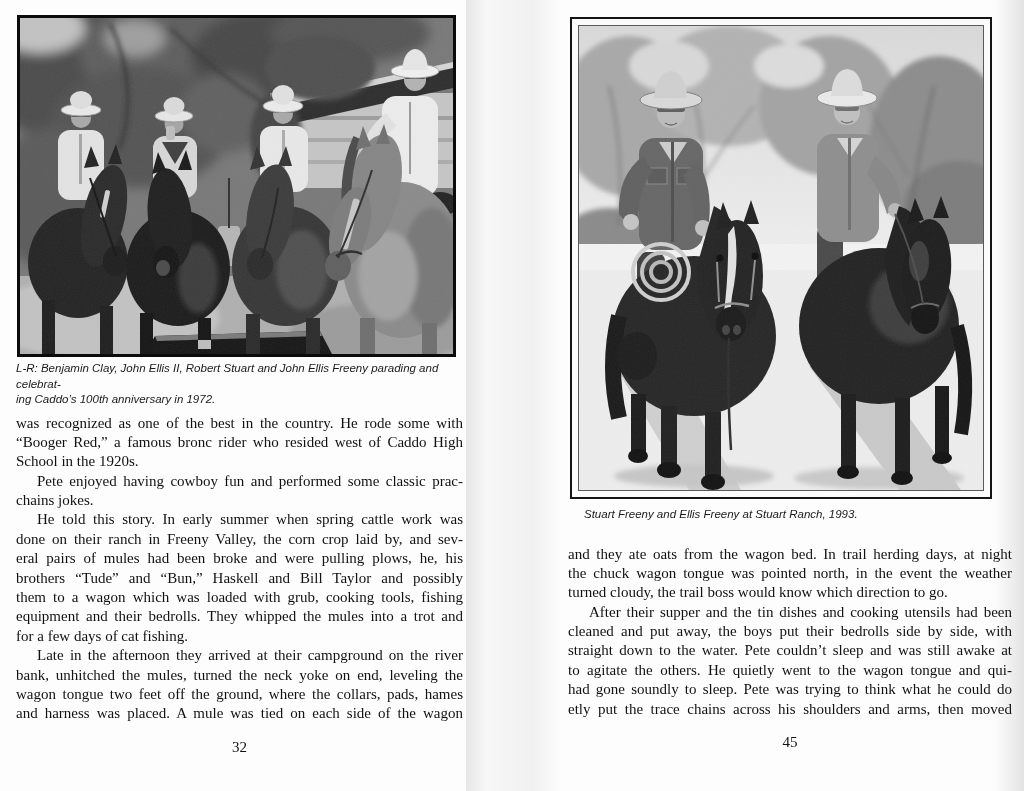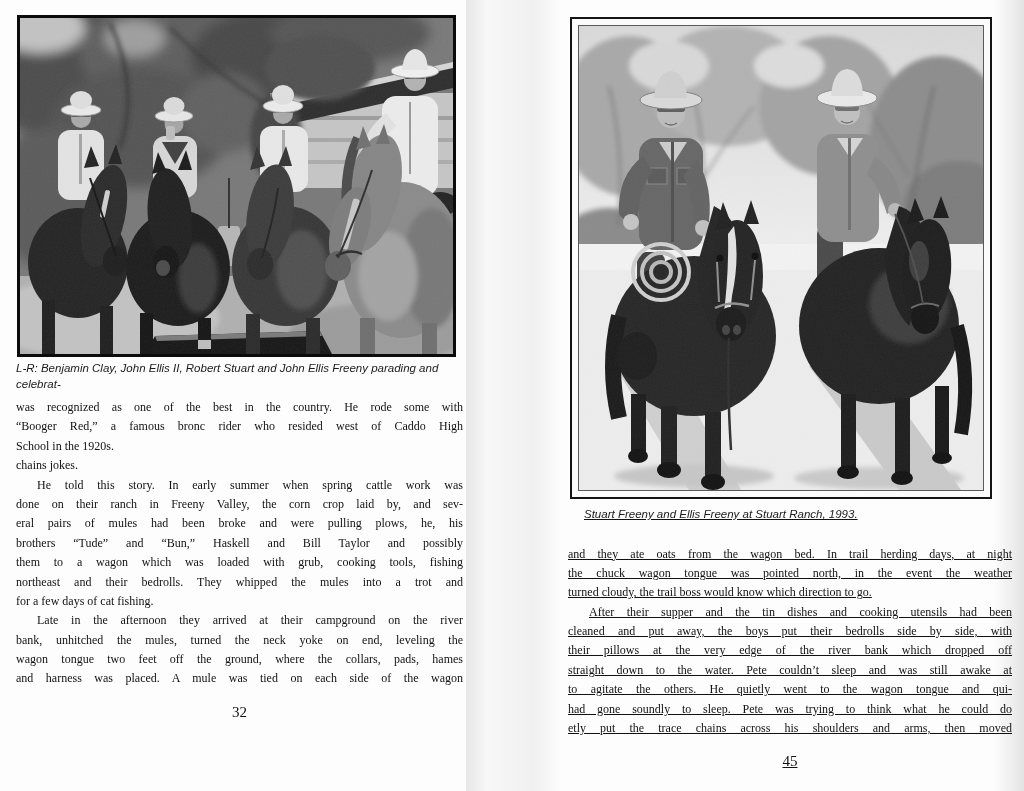--- a/index.html
+++ b/index.html
@@ -4,35 +4,35 @@
 <style>
   html,body{margin:0;padding:0;background:#ffffff;}
   .spread{position:relative;width:1024px;height:791px;background:#fdfdfd;overflow:hidden;
           font-family:"Liberation Serif", serif;color:#111;}
   .gutter-shade{position:absolute;left:466px;top:0;width:96px;height:791px;
     background:linear-gradient(to right, rgba(0,0,0,0.09), rgba(0,0,0,0.025) 22%, rgba(0,0,0,0.05) 70%, rgba(0,0,0,0.0));}
   .edge-right{position:absolute;right:0;top:0;width:30px;height:791px;
     background:linear-gradient(to left, rgba(0,0,0,0.10), rgba(0,0,0,0.0));}
   .page{position:absolute;top:0;}
   .page-left{left:16px;width:447px;}
-  .page-right{left:568px;width:444px;text-decoration:underline;}
+  .page-right{left:568px;width:444px;}
 
   figure{margin:0;padding:0;}
   .photo-frame-left{margin-top:15px;margin-left:1px;width:439px;height:342px;
     border:3px solid #0b0b0b;box-sizing:border-box;background:#777;overflow:hidden;}
   .photo-frame-left svg{display:block;}
   .photo-frame-right{margin-top:17px;margin-left:2px;width:422px;height:482px;
     border:2px solid #141414;box-sizing:border-box;background:#fbfbfb;padding:7px;overflow:hidden;}
   .photo-inner{width:404px;height:464px;outline:1px solid #5a5a5a;overflow:hidden;}
   .photo-inner svg{display:block;}
 
   .caption{margin-top:4px;font:italic 11.5px/15.5px "Liberation Sans", sans-serif;color:#1a1a1a;}
   .caption-right{margin-top:8px;padding-left:16px;}
 
-  .body-text{margin-top:6px;font-size:12px;line-height:19.4px;}
+  .body-text{margin-top:6px;font-size:15px;line-height:19.4px;}
   .body-text-right{margin-top:22px;}
   .line{height:19.4px;overflow:hidden;text-align:justify;text-align-last:left;}
   .line.jst{text-align-last:justify;}
   .line.ind{text-indent:21px;}
 
   .page-num{margin-top:15px;text-align:center;font-size:15px;color:#111;}
 </style>
 </head>
 <body>
 
@@ -184,38 +184,40 @@
           <ellipse cx="318" cy="248" rx="13" ry="15" fill="#5f5f5f"></ellipse>
           <path d="M316,238 Q330,230 342,236" stroke="#2a2a2a" stroke-width="2.5" fill="none"></path>
           <path d="M318,240 Q340,190 352,152" stroke="#2e2e2e" stroke-width="2" fill="none"></path>
         </g>
         <rect width="433" height="336" filter="url(#grain)" opacity="0.22"></rect>
       </svg>
     </figure>
 
     <div class="caption">
       <div>L-R: Benjamin Clay, John Ellis II, Robert Stuart and John Ellis Freeny parading and celebrat-</div>
+      <div>ing Caddo’s 100th anniversary in 1972.</div>
     </div>
 
     <div class="body-text">
         <div>
           <div class="line jst">was recognized as one of the best in the country. He rode some with</div>
           <div class="line jst">“Booger Red,” a famous bronc rider who resided west of Caddo High</div>
           <div class="line">School in the 1920s.</div>
         </div>
         <div>
+          <div class="line jst ind">Pete enjoyed having cowboy fun and performed some classic prac-</div>
           <div class="line">chains jokes.</div>
         </div>
         <div>
           <div class="line jst ind">He told this story. In early summer when spring cattle work was</div>
           <div class="line jst">done on their ranch in Freeny Valley, the corn crop laid by, and sev-</div>
           <div class="line jst">eral pairs of mules had been broke and were pulling plows, he, his</div>
           <div class="line jst">brothers “Tude” and “Bun,” Haskell and Bill Taylor and possibly</div>
           <div class="line jst">them to a wagon which was loaded with grub, cooking tools, fishing</div>
-          <div class="line jst">northeast and their bedrolls. They whipped the mules into a trot and</div>
+          <div class="line jst">equipment and their bedrolls. They whipped the mules into a trot and</div>
           <div class="line">for a few days of cat fishing.</div>
         </div>
         <div>
           <div class="line jst ind">Late in the afternoon they arrived at their campground on the river</div>
           <div class="line jst">bank, unhitched the mules, turned the neck yoke on end, leveling the</div>
           <div class="line jst">wagon tongue two feet off the ground, where the collars, pads, hames</div>
           <div class="line jst">and harness was placed. A mule was tied on each side of the wagon</div>
         </div>
       </div>
 
@@ -360,21 +362,20 @@
 
     <div class="body-text body-text-right">
         <div>
           <div class="line jst">and they ate oats from the wagon bed. In trail herding days, at night</div>
           <div class="line jst">the chuck wagon tongue was pointed north, in the event the weather</div>
           <div class="line">turned cloudy, the trail boss would know which direction to go.</div>
         </div>
         <div>
           <div class="line jst ind">After their supper and the tin dishes and cooking utensils had been</div>
           <div class="line jst">cleaned and put away, the boys put their bedrolls side by side, with</div>
-          <div class="line jst">their pillows at the very edge of the river bank which dropped off</div>
           <div class="line jst">straight down to the water. Pete couldn’t sleep and was still awake at</div>
           <div class="line jst">to agitate the others. He quietly went to the wagon tongue and qui-</div>
           <div class="line jst">had gone soundly to sleep. Pete was trying to think what he could do</div>
           <div class="line jst">etly put the trace chains across his shoulders and arms, then moved</div>
         </div>
       </div>
 
     <div class="page-num">45</div>
   </section>
 </div>

